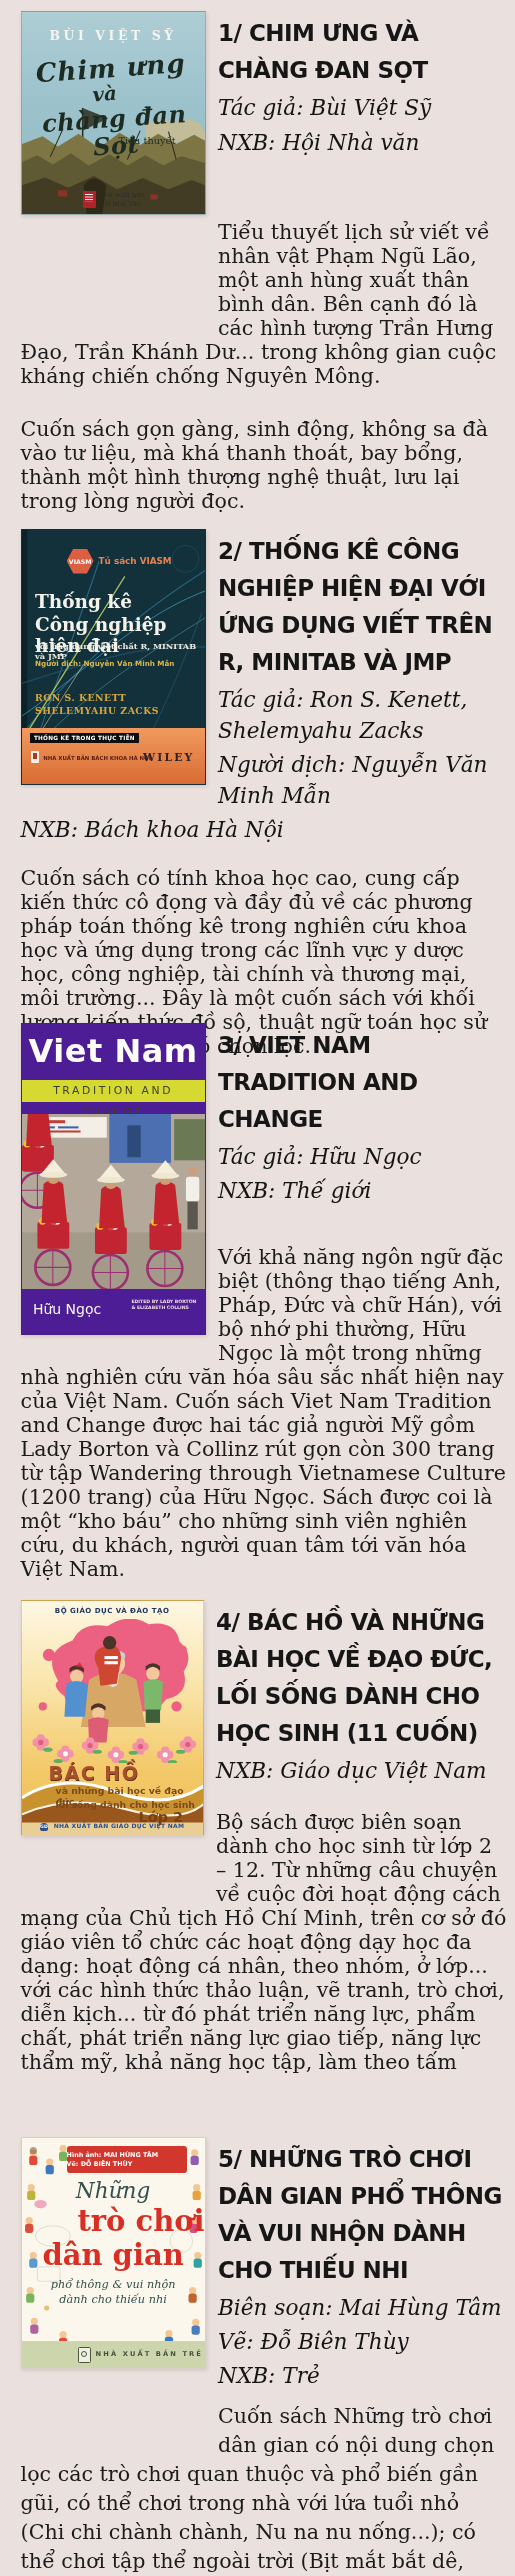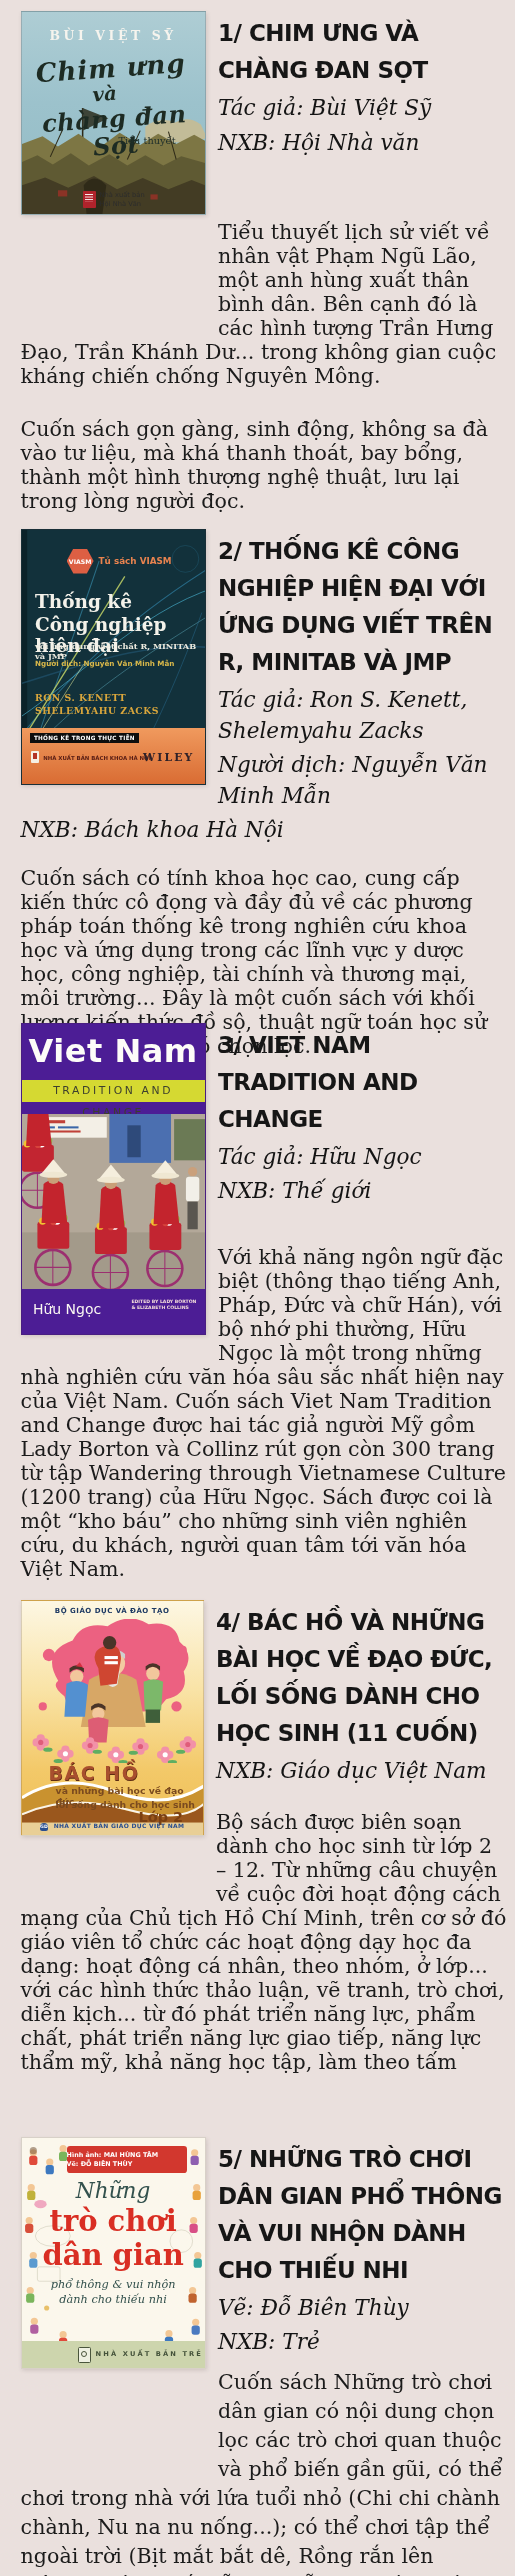--- a/index.html
+++ b/index.html
@@ -90,21 +90,21 @@
     font-family:"DejaVu Sans",sans-serif;font-weight:bold;font-size:6px;letter-spacing:0.3px;}
   .c4 .gdLogo{display:inline-block;width:8.2px;height:8.2px;background:#2a4e8f;border-radius:50% 50% 2.1px 2.1px;
     color:#fff;font-size:4.6px;line-height:8.2px;vertical-align:middle;margin-right:3.1px;}
 
   
   .c5 .creditBox{position:absolute;left:45px;top:8.2px;width:120px;height:27px;background:#d2372e;border-radius:3.1px;
     color:#fff;font-family:"DejaVu Sans",sans-serif;text-align:left;}
   .c5 .cr1{display:block;font-size:6.4px;font-weight:bold;margin-top:4.6px;}
   .c5 .cr2{display:block;font-size:6.4px;font-weight:bold;margin-top:1.5px;}
   .c5 .t1{left:0;right:0;top:40px;text-align:center;color:#33514d;font-style:italic;font-size:21.6px;}
-  .c5 .t2{left:0;right:0;top:66px;text-align:center;color:#d92e23;font-weight:bold;font-size:29px;}
+  .c5 .t2{left:0;right:0;top:66px;text-align:right;color:#d92e23;font-weight:bold;font-size:29px;}
   .c5 .t3{left:0;right:0;top:100px;text-align:center;color:#d92e23;font-weight:bold;font-size:29px;}
   .c5 .s1{left:0;right:0;top:140px;text-align:center;color:#33514d;font-style:italic;font-size:11.3px;}
   .c5 .s2{left:0;right:0;top:155px;text-align:center;color:#33514d;font-style:italic;font-size:11.3px;}
   .c5 .nxbBand{position:absolute;left:0;right:0;bottom:0;height:27px;background:#cdd5ad;}
   .c5 .treLogo{position:absolute;left:56px;top:6.2px;width:11.3px;height:13.4px;border:1px solid #4a553c;border-radius:1.5px;background:#eef0e2;}
   .c5 .treLogo:after{content:"";position:absolute;left:2.6px;top:3.1px;width:4.1px;height:4.1px;border:1px solid #4a553c;border-radius:50%;}
   .c5 .trePub{position:absolute;left:74px;top:9.3px;color:#44523a;font-family:"DejaVu Sans",sans-serif;font-weight:bold;font-size:6.7px;letter-spacing:2.1px;}
 </style>
 </head>
 <body>
@@ -435,19 +435,20 @@
       <span class="abs t2">trò chơi</span>
       <span class="abs t3">dân gian</span>
       <span class="abs s1">phổ thông &amp; vui nhộn</span>
       <span class="abs s2">dành cho thiếu nhi</span>
       <div class="nxbBand">
         <span class="treLogo"></span>
         <span class="trePub">NHÀ XUẤT BẢN TRẺ</span>
       </div>
     </div>
     <h2 class="title">5/ NHỮNG TRÒ CHƠI DÂN GIAN PHỔ THÔNG VÀ VUI NHỘN DÀNH CHO THIẾU NHI</h2>
+    <p class="meta">Biên soạn: Mai Hùng Tâm</p>
     <p class="meta">Vẽ: Đỗ Biên Thùy</p>
     <p class="meta">NXB: Trẻ</p>
     <p class="para p-first">Cuốn sách Những trò chơi dân gian có nội dung chọn lọc các trò chơi quan thuộc và phổ biến gần gũi, có thể chơi trong nhà với lứa tuổi nhỏ (Chi chi chành chành, Nu na nu nống...); có thể chơi tập thể ngoài trời (Bịt mắt bắt dê, Rồng rắn lên mây...). Cách viết dễ đọc, dễ chơi, có sự hòa đồng trò chơi ba miền Bắc, Trung, Nam, có hình vẽ mầu sắc, trình bày sinh động, tự nhiên.</p>
   </section>
 
 </div>
 
 
 </body></html>

